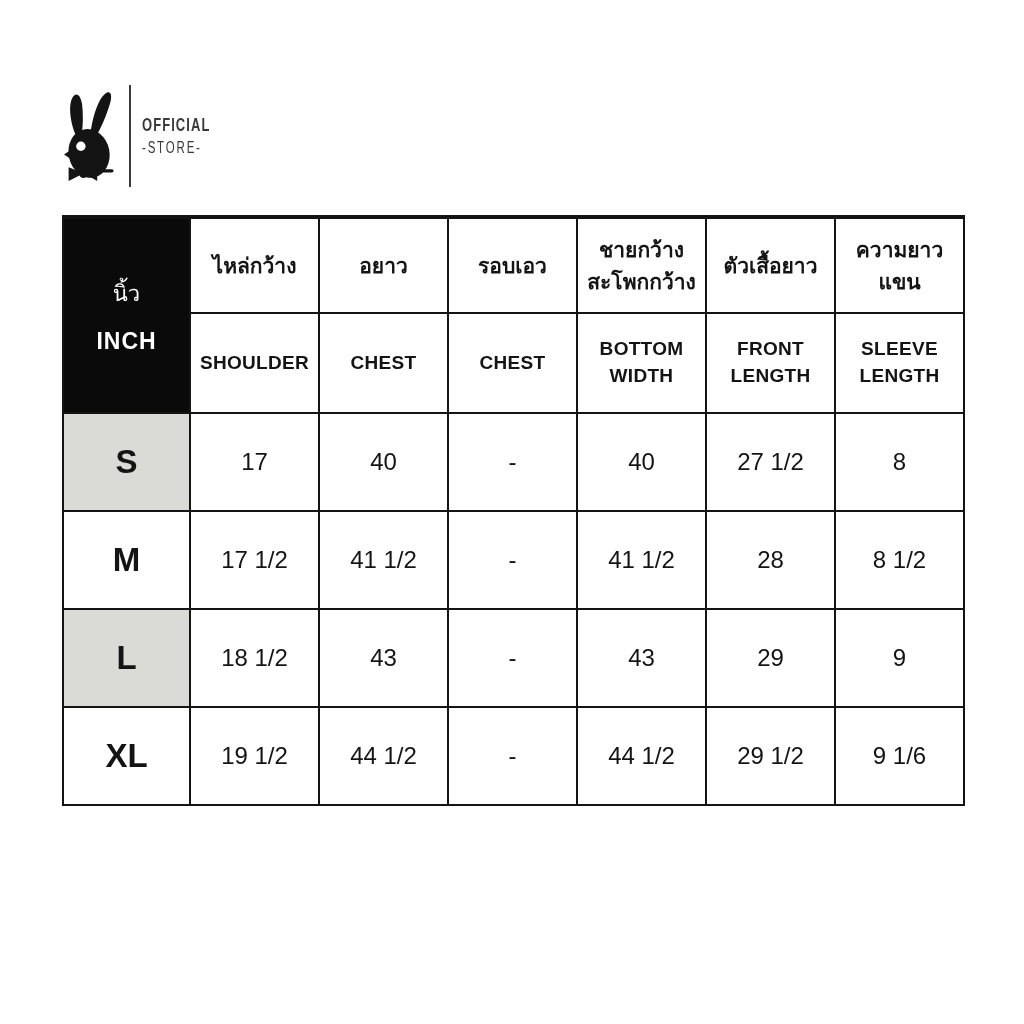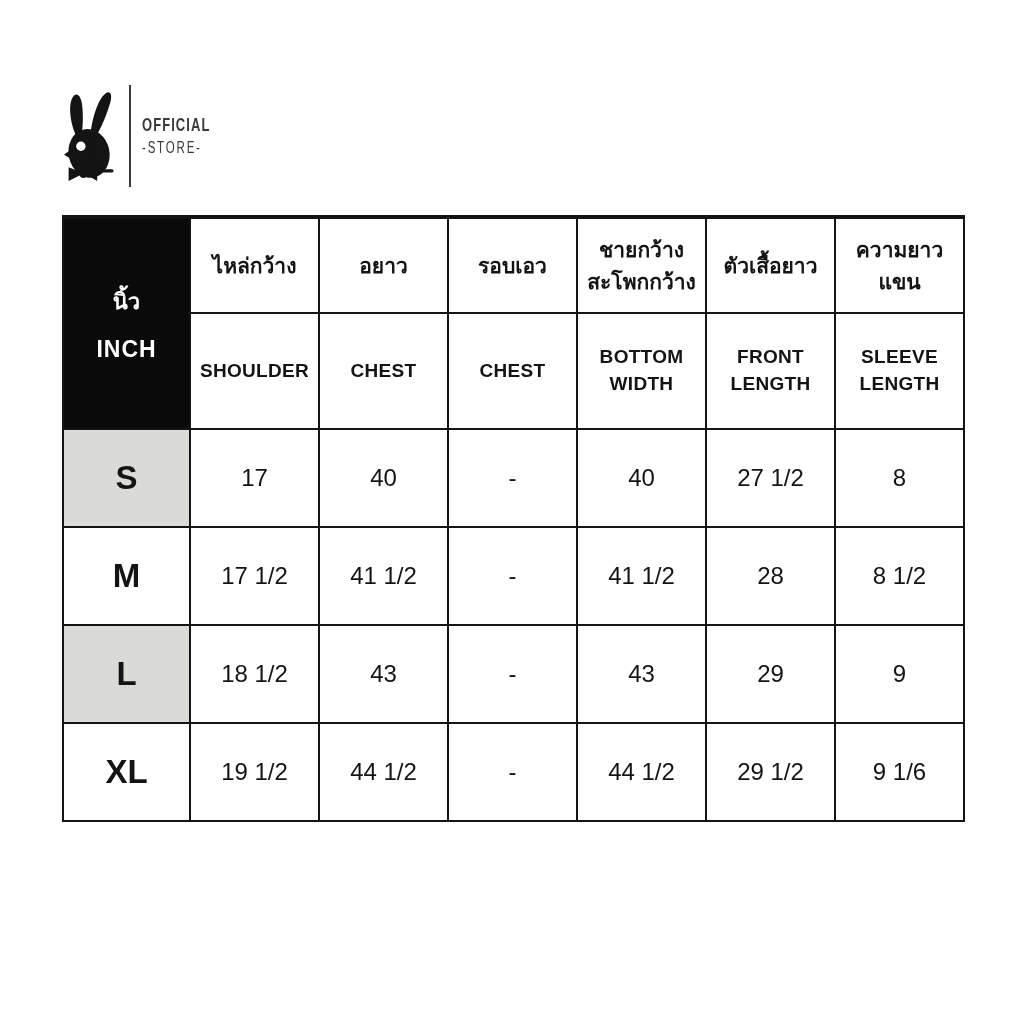--- a/index.html
+++ b/index.html
@@ -70,31 +70,31 @@
     border: 2px solid var(--border, #141414);
     border-top-width: 4px;
   }
   .size-table td {
     border: 2px solid var(--border, #141414);
     text-align: center;
     vertical-align: middle;
     padding: 0;
   }
   tr.row-thai { height: 96px; }
-  tr.row-en   { height: 116px; }
+  tr.row-en   { height: 100px; }
   tr.data-row { height: 98px; }
 
   td.unit-cell {
     background: var(--header_bg, #000);
     color: var(--header_text, #fff);
   }
   .unit-thai {
     display: block;
     font-size: 22px;
-    font-weight: 700;
+    font-weight: 400;
     margin-bottom: 17px;
   }
   .unit-en {
     display: block;
     font-size: 23px;
     font-weight: 700;
     letter-spacing: 1px;
     margin-top: 8px;
   }
 

